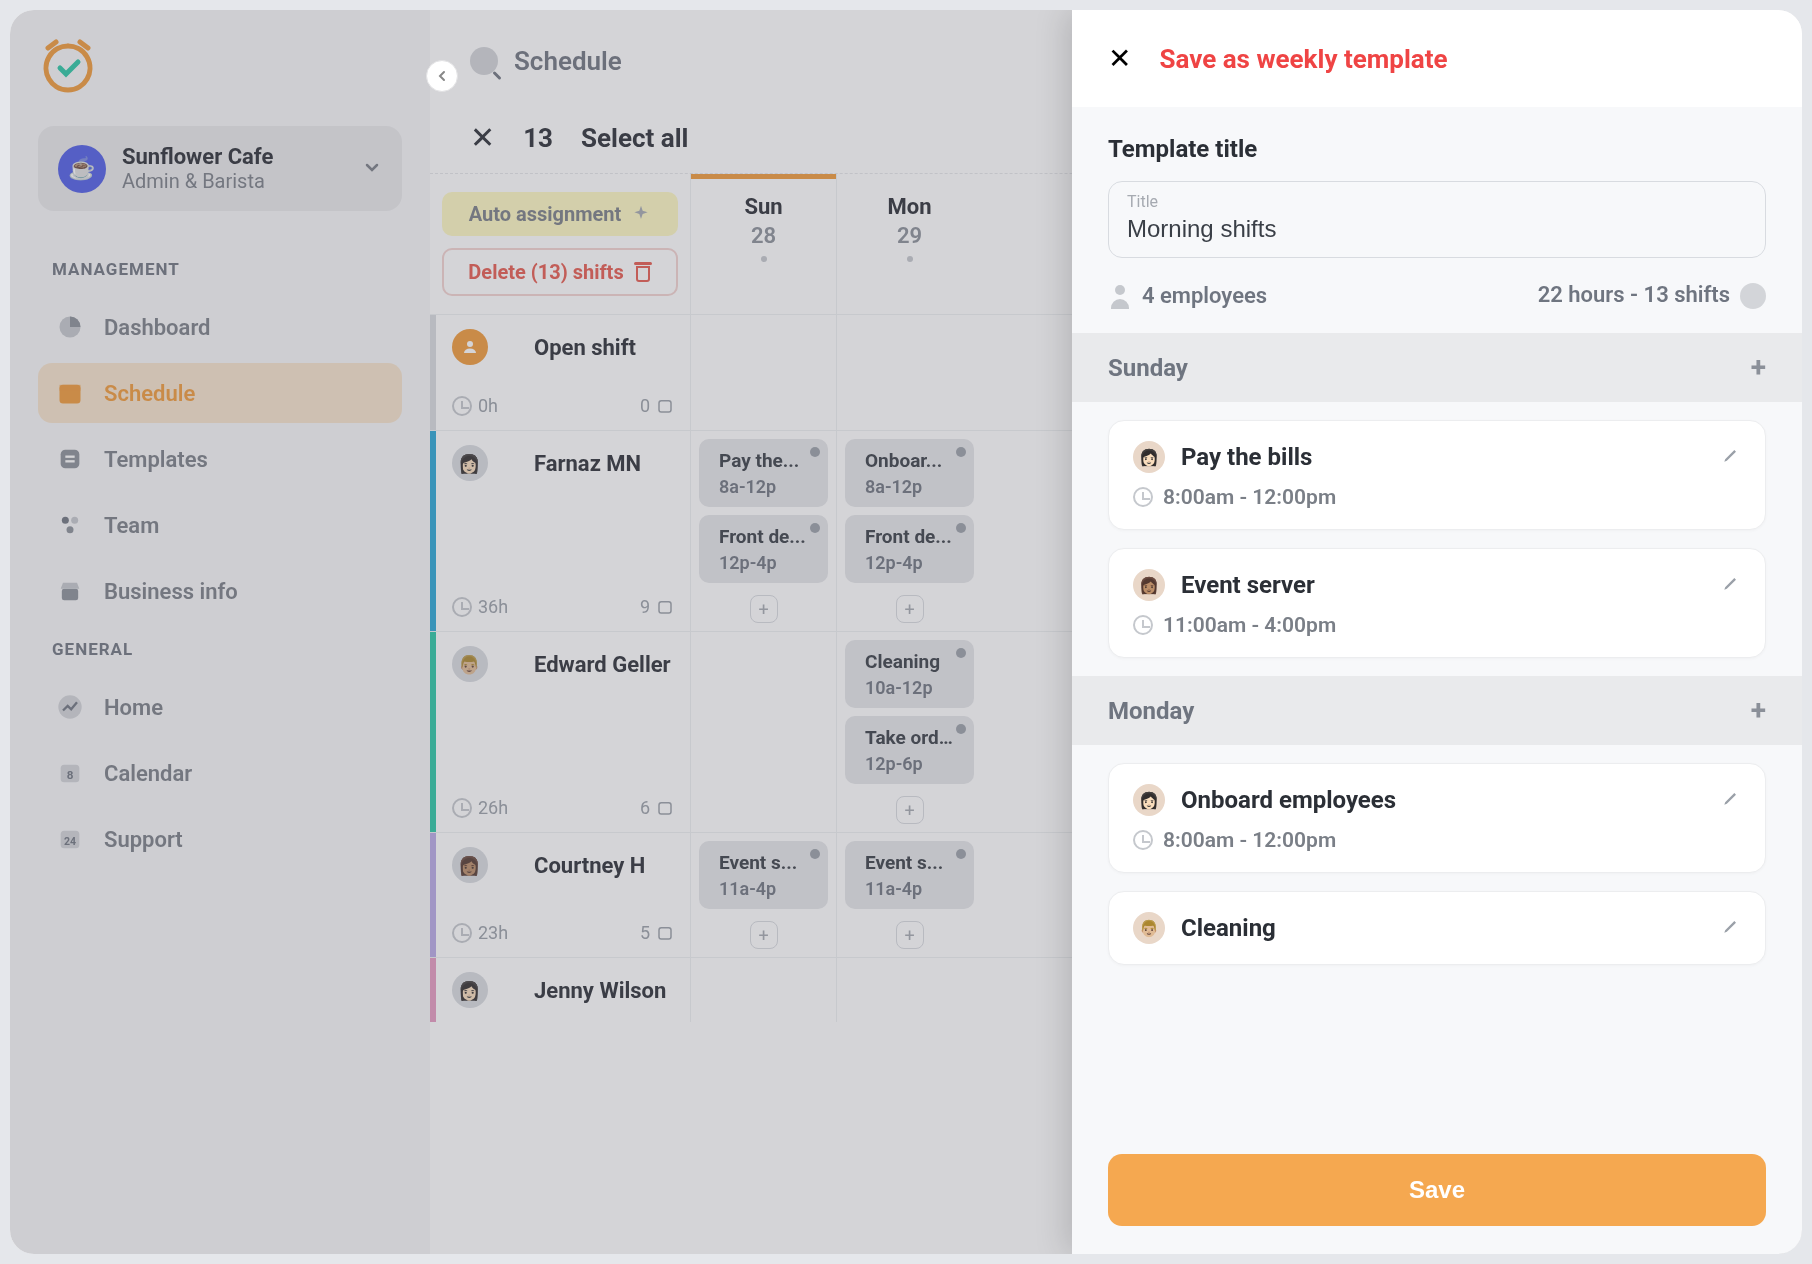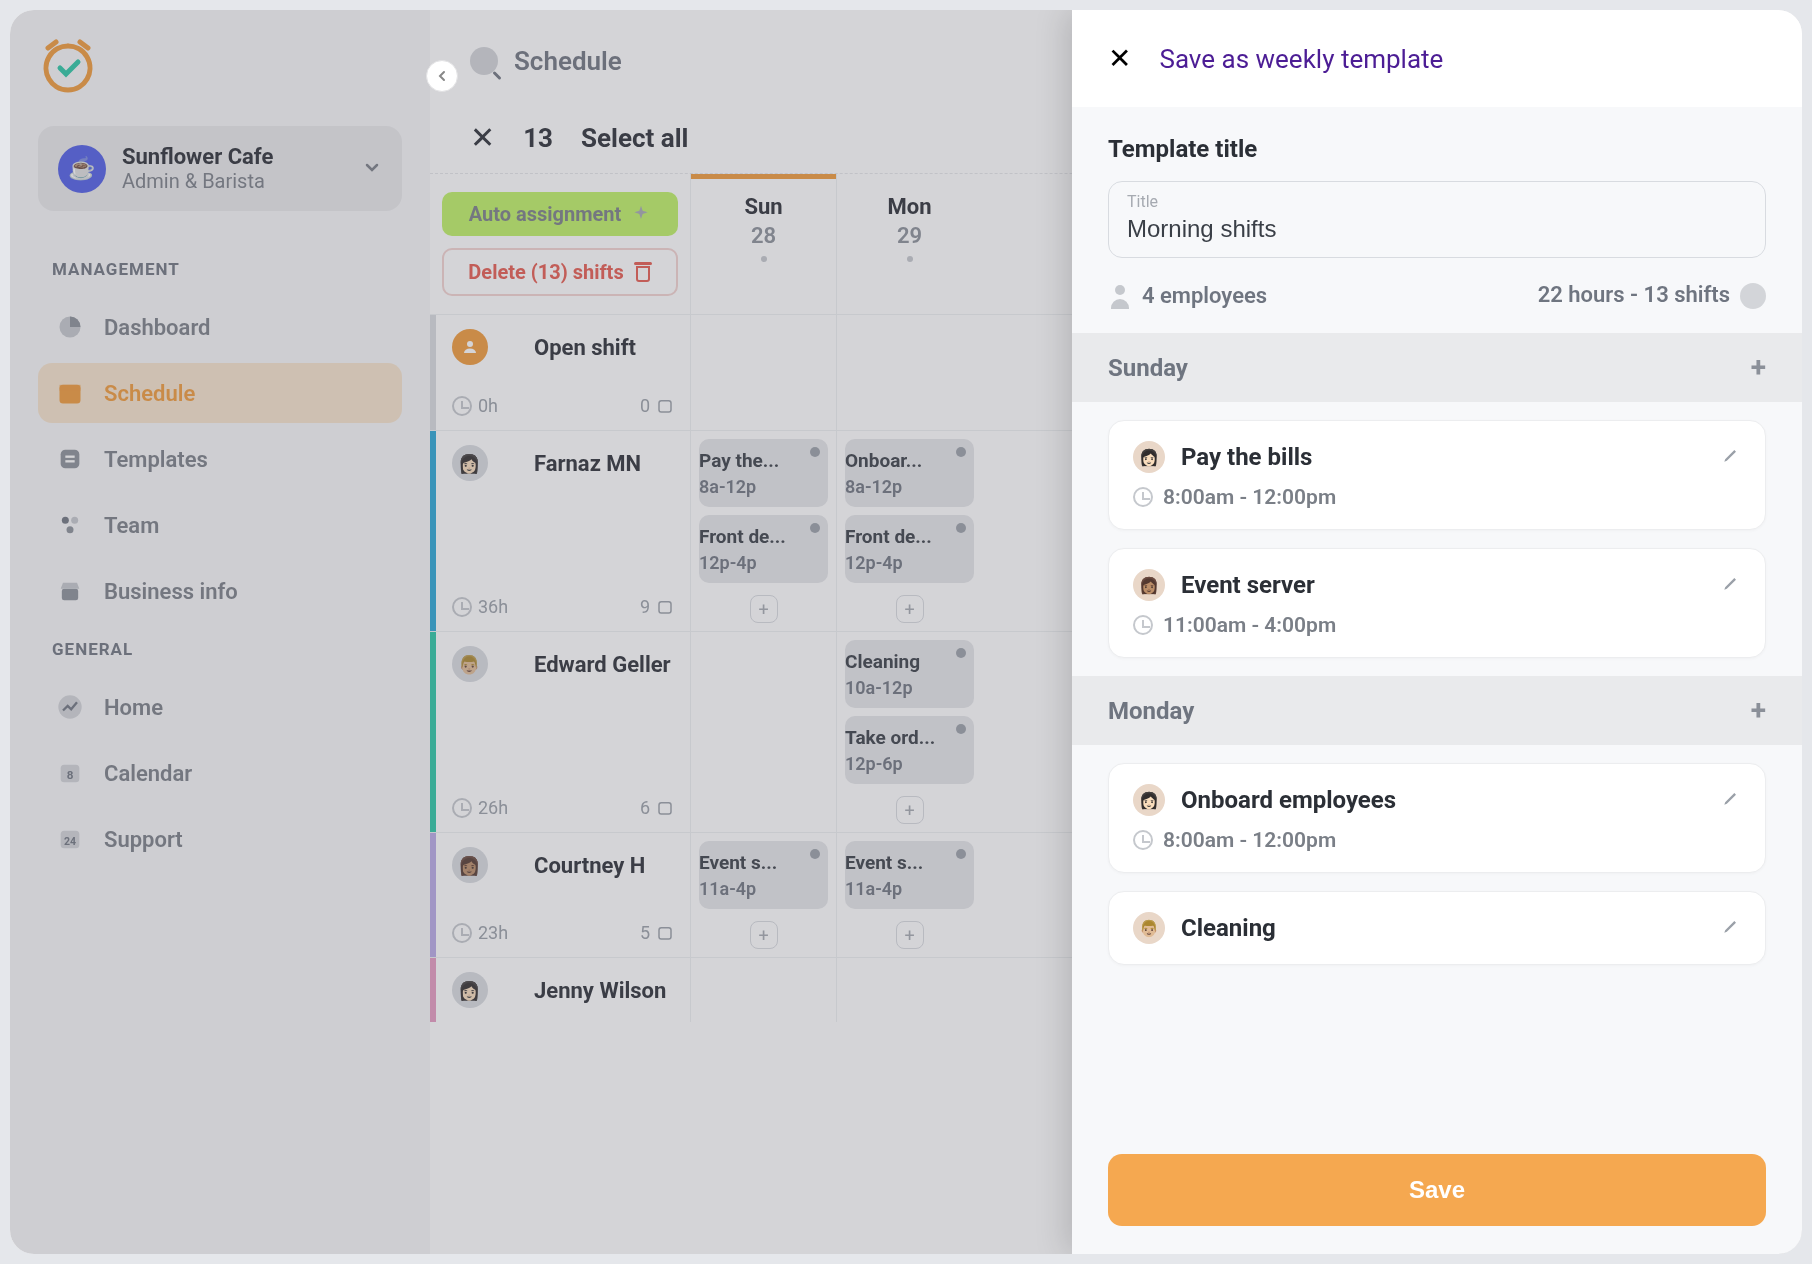--- a/index.html
+++ b/index.html
@@ -23,54 +23,54 @@
 .main { flex: 1; display: flex; flex-direction: column; background: #fff; }
 .main-header { padding: 36px 40px 26px; display: flex; align-items: center; gap: 16px; color: #6f7580; font-size: 26px; font-weight: 600; }
 .search-circle { width: 28px; height: 28px; border-radius: 50%; background: #d3d5d9; position: relative; }
 .search-circle::after { content: ""; position: absolute; width: 10px; height: 3px; background: #6f7580; bottom: -2px; right: -4px; transform: rotate(45deg); border-radius: 2px; }
 .selection-bar { padding: 18px 40px; display: flex; align-items: center; gap: 28px; font-size: 26px; font-weight: 700; color: #2b2f36; border-bottom: 1px dashed #e5e6e9; }
 .selection-x { font-size: 30px; font-weight: 400; cursor: pointer; }
 .grid { flex: 1; overflow: auto; }
 .grid-head { display: flex; position: sticky; top: 0; background: #fff; }
 .actions-col { width: 260px; padding: 18px 12px; display: flex; flex-direction: column; gap: 12px; }
 .pill { border-radius: 10px; padding: 10px 14px; font-size: 20px; font-weight: 700; display: flex; align-items: center; gap: 10px; justify-content: center; }
-.pill-auto { background: #bef264; color: #7a7f87; justify-content: center; }
+.pill-auto { background: #fef9c3; color: #7a7f87; justify-content: center; }
 .pill-delete { background: #fff; border: 2px solid #f3d3d0; color: #e65b4f; }
 .day-col { width: 146px; text-align: center; padding: 20px 0; font-weight: 700; color: #2b2f36; border-left: 1px solid #eef0f2; position: relative; }
 .day-col.active-top::before { content: ""; position: absolute; top: 0; left: 0; right: 0; height: 5px; background: #f09a3a; }
 .day-name { font-size: 22px; }
 .day-num { font-size: 22px; margin-top: 4px; color: #8b9099; font-weight: 600; }
 .dot { width: 6px; height: 6px; background: #c5c8cd; border-radius: 50%; margin: 8px auto 0; }
 .row { display: flex; border-top: 1px solid #eef0f2; }
 .emp-col { width: 260px; padding: 14px 16px; display: flex; flex-direction: column; justify-content: space-between; border-left: 6px solid transparent; }
 .emp-top { display: flex; align-items: center; gap: 14px; }
 .avatar { width: 36px; height: 36px; border-radius: 50%; background: #d8dbe0; display: flex; align-items: center; justify-content: center; font-size: 18px; }
 .emp-name { font-size: 22px; font-weight: 700; color: #2b2f36; margin-left: 32px; }
 .emp-stats { display: flex; justify-content: space-between; align-items: center; margin-top: 30px; color: #9aa0a8; font-size: 18px; gap: 40px; }
 .stat-ico { display: inline-flex; align-items: center; gap: 6px; }
 .cell { width: 146px; border-left: 1px solid #eef0f2; padding: 8px; display: flex; flex-direction: column; gap: 8px; }
-.shift-chip { background: #e5e6e9; border-radius: 10px; padding: 10px 0; position: relative; }
+.shift-chip { background: #e5e6e9; border-radius: 10px; padding: 10px 20px; position: relative; }
 .shift-title { font-size: 19px; font-weight: 700; color: #3a3f47; white-space: nowrap; overflow: hidden; text-overflow: ellipsis; }
 .shift-time { font-size: 18px; color: #6f7580; margin-top: 4px; font-weight: 600; }
 .shift-dot { position: absolute; top: 8px; right: 8px; width: 10px; height: 10px; background: #9aa0a8; border-radius: 50%; }
 .add-cell { width: 28px; height: 28px; border: 1px solid #d8dbe0; border-radius: 8px; display: flex; align-items: center; justify-content: center; color: #a6aab1; align-self: center; margin-top: 4px; font-size: 18px; }
 .open-avatar { background: #f09a3a; color: #fff; }
 .bar-blue { border-left-color: #2aa7d6; }
 .bar-teal { border-left-color: #2ac7a5; }
 .bar-lav { border-left-color: #b9a9e6; }
 .bar-pink { border-left-color: #e79ac1; }
 
 
 .dim { position: absolute; inset: 0; background: rgba(100,100,110,0.28); pointer-events: none; }
 
 
 .panel { position: absolute; top: 0; right: 0; bottom: 0; width: 730px; background: #f7f8fa; display: flex; flex-direction: column; box-shadow: -6px 0 30px rgba(0,0,0,0.15); }
 .panel-head { background: #fff; padding: 32px 36px; display: flex; align-items: center; gap: 28px; }
 .panel-close { font-size: 28px; font-weight: 400; cursor: pointer; }
-.panel-title { font-size: 26px; font-weight: 400; color: #4c1d95; }
+.panel-title { font-size: 26px; font-weight: 700; color: #ef4444; }
 .panel-body { flex: 1; overflow: auto; padding: 28px 0 0; }
 .sect-label { font-size: 24px; font-weight: 700; padding: 0 36px 18px; color: #2b2f36; }
 .title-field { margin: 0 36px; border: 1.5px solid #d8dbe0; border-radius: 14px; padding: 10px 18px 14px; position: relative; }
 .title-float { font-size: 16px; color: #a6aab1; }
 .title-input { border: none; outline: none; width: 100%; font-size: 24px; color: #3a3f47; margin-top: 4px; background: transparent; }
 .summary { display: flex; justify-content: space-between; align-items: center; padding: 24px 36px; color: #6f7580; font-size: 22px; font-weight: 600; }
 .ico-circ { width: 26px; height: 26px; border-radius: 50%; background: #d3d5d9; display: inline-block; vertical-align: middle; margin-left: 10px; }
 .day-header { background: #e9eaec; padding: 18px 36px; display: flex; justify-content: space-between; align-items: center; font-size: 24px; font-weight: 700; color: #6f7580; }
 .plus { font-size: 28px; color: #8b9099; cursor: pointer; }
 .tpl-card { margin: 18px 36px; background: #fff; border: 1px solid #ecedef; border-radius: 16px; padding: 20px 24px; box-shadow: 0 1px 3px rgba(0,0,0,0.03); }

